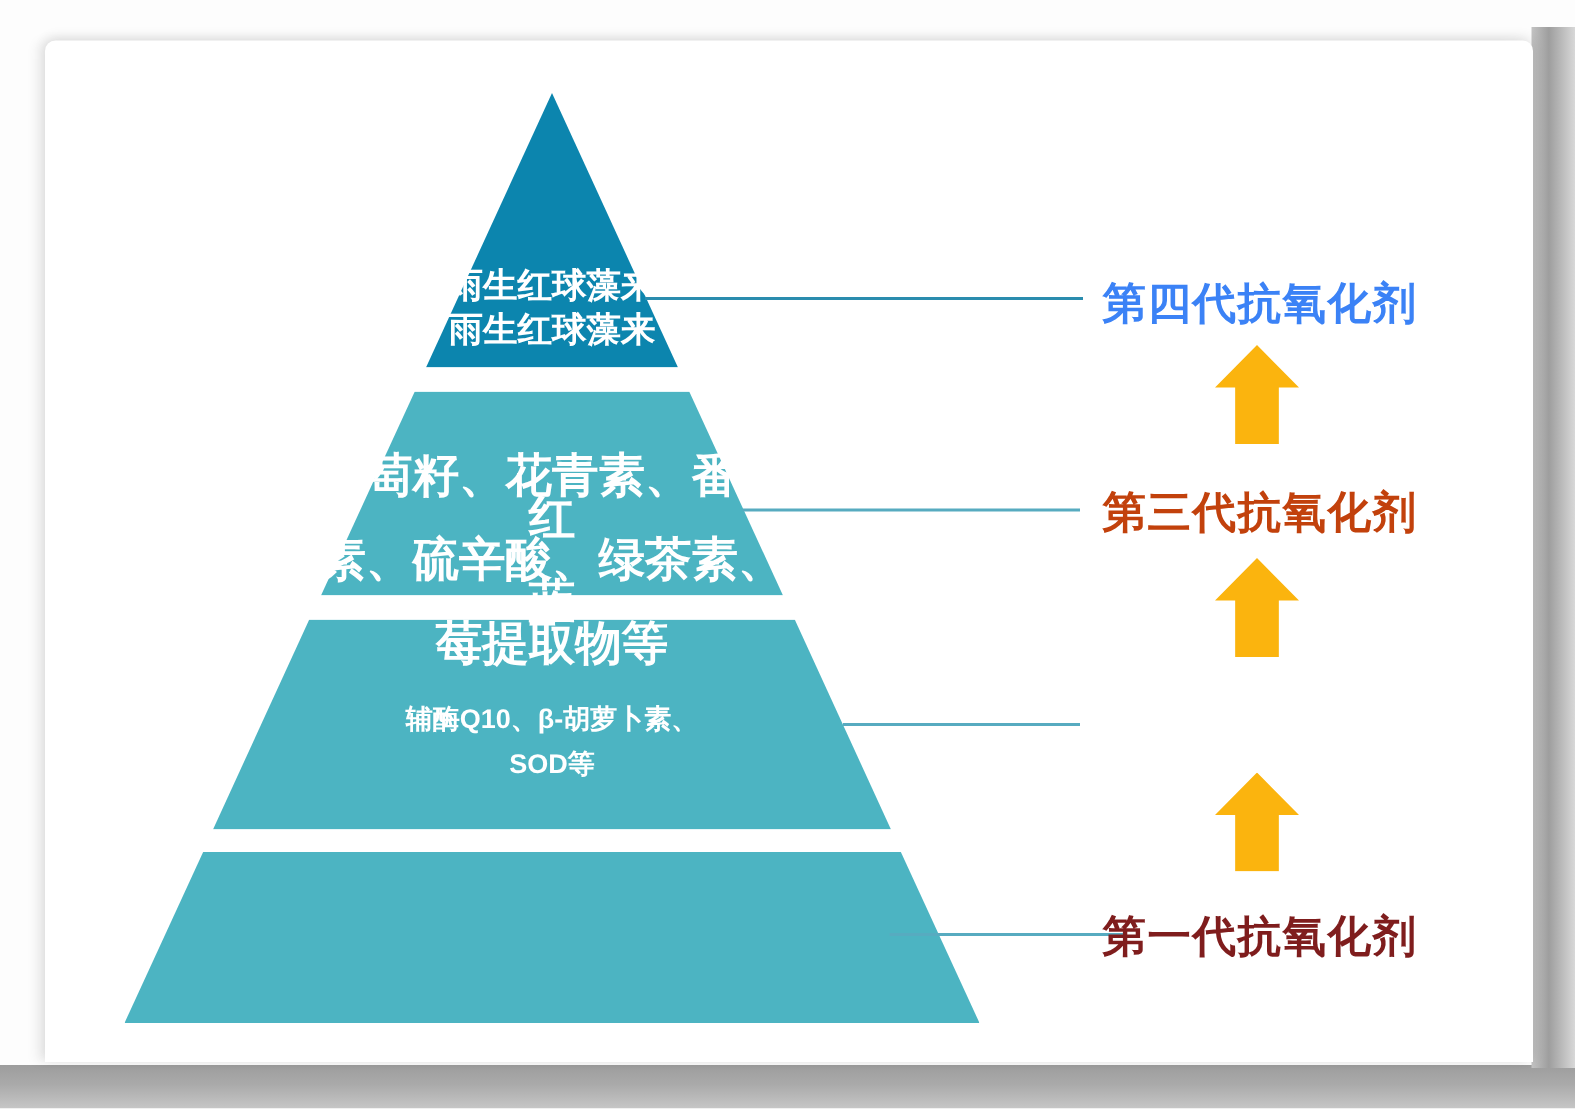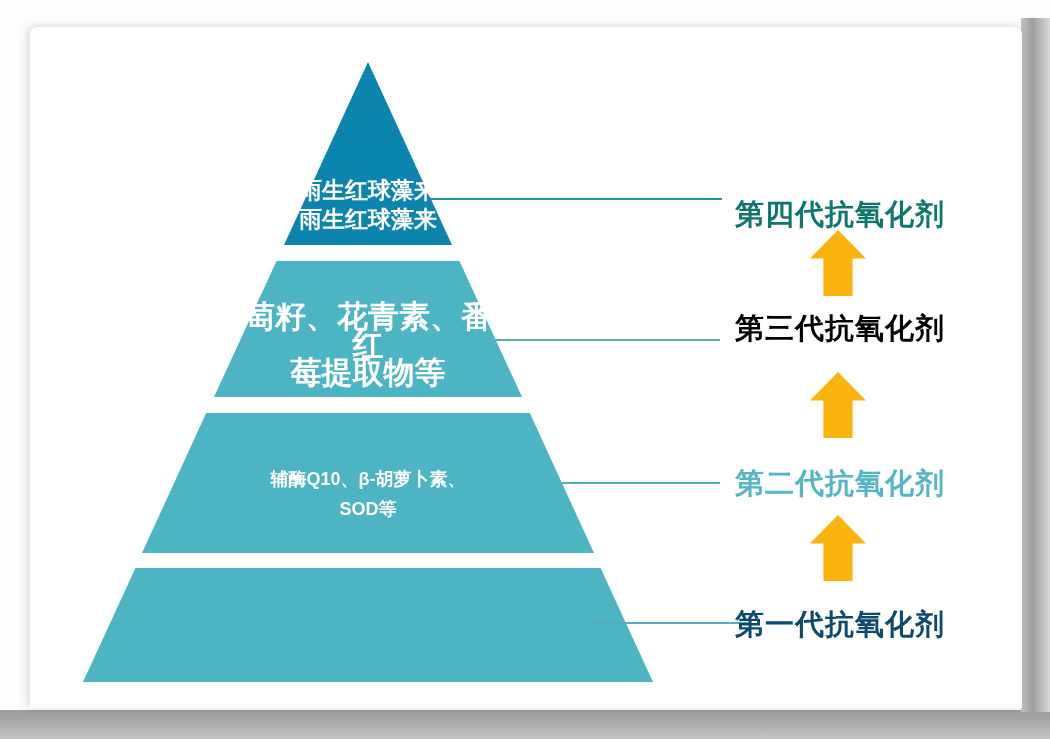--- a/index.html
+++ b/index.html
@@ -80,24 +80,24 @@
   
   .gen-label {
     position: absolute;
     left: 705px;
     width: 240px;
     font-size: 29px;
     font-weight: bold;
     letter-spacing: 1px;
     white-space: nowrap;
   }
-  .glabel1 { top: 168px; color: #0f766e; }
-  .glabel2 { top: 282px; color: #000000; }
+  .glabel1 { top: 156px; color: #3b82f6; }
+  .glabel2 { top: 295px; color: #c2410c; }
   .glabel3 { top: 437px; color: #53b5c6; }
-  .glabel4 { top: 578px; color: #0c4a6e; }
+  .glabel4 { top: 578px; color: #7f1d1d; }
   
   .up-arrow {
     position: absolute;
     left: 780px;
     width: 56px; height: 66px;
     background: #fbb40e;
     clip-path: polygon(50% 0%, 100% 43%, 76% 43%, 76% 100%, 24% 100%, 24% 43%, 0% 43%);
   }
   .arrow1 { top: 203px; }
   .arrow2 { top: 345px; }
@@ -117,35 +117,35 @@
     <div class="tier tier2"></div>
     <div class="tier tier3"></div>
     <div class="tier tier4"></div>
 
     <div class="tier-text ttext1">
       <span>雨生红球藻来</span>
       <span>雨生红球藻来</span>
     </div>
     <div class="tier-text ttext2">
       <span>葡萄籽、花青素、番茄红</span>
+      <span>素、硫辛酸、绿茶素、蓝</span>
       <span>莓提取物等</span>
     </div>
     <div class="tier-text ttext3">
       <span>辅酶Q10、β-胡萝卜素、</span>
       <span>SOD等</span>
     </div>
 
     <div class="line line1"></div>
     <div class="line line2"></div>
     <div class="line line3"></div>
     <div class="line line4"></div>
 
     <div class="gen-label glabel1">第四代抗氧化剂</div>
     <div class="gen-label glabel2">第三代抗氧化剂</div>
-    <div class="gen-label glabel3">第二代抗氧化剂</div>
     <div class="gen-label glabel4">第一代抗氧化剂</div>
 
     <div class="up-arrow arrow1"></div>
     <div class="up-arrow arrow2"></div>
     <div class="up-arrow arrow3"></div>
 
   </div>
 </div>
 
 </body></html>

